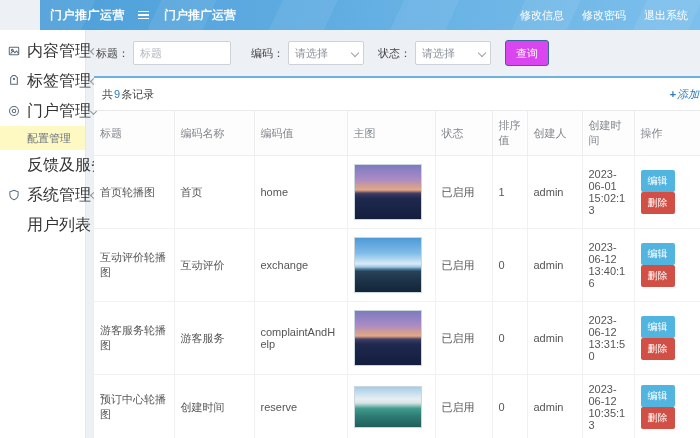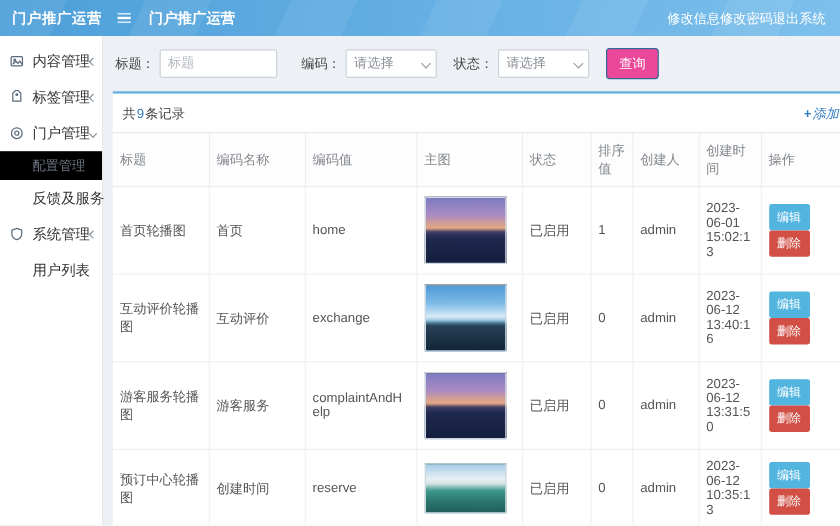--- a/index.html
+++ b/index.html
@@ -4,64 +4,65 @@
 <style>
   * { margin:0; padding:0; box-sizing:border-box; }
   html,body { width:700px; height:438px; overflow:hidden; background:#edf0f4;
     font-family:"Liberation Sans","DejaVu Sans",sans-serif; }
 
   
   .topbar { height:30px; display:flex; align-items:center; color:#fff;
     background:
       repeating-linear-gradient(115deg, rgba(255,255,255,0.07) 0 50px, rgba(255,255,255,0) 50px 110px),
       linear-gradient(100deg,#4d9fd9 0%,#61ade2 45%,#7dc0ec 100%);
+    margin-left: 40px;
   }
   .brand { width:86px; padding-left:10px; font-size:12px; font-weight:bold; letter-spacing:0.5px; }
   .hamburger { width:26px; height:30px; display:flex; flex-direction:column; justify-content:center;
     align-items:center; gap:2px; cursor:pointer; margin-left:4px; }
   .hamburger i { display:block; width:11px; height:1.5px; background:#fff; }
   .welcome { font-size:12px; font-weight:600; margin-left:8px; }
-  .top-links { margin-left:auto; display:flex; padding-right:12px; }
+  .top-links { margin-left:auto; display:flex; gap:18px; padding-right:12px; }
   .top-links a { color:#fff; font-size:11px; text-decoration:none; cursor:pointer; }
 
   
   .layout { display:flex; height:408px; }
 
   
   .sidebar { width:86px; background:#fff; border-right:1px solid #e3e6ea; padding-top:6px; flex-shrink:0; }
   .side-item { height:30px; display:flex; align-items:center; padding:0 6px 0 8px;
-    font-size:12px; color:#333; cursor:pointer; }
+    font-size:16px; color:#333; cursor:pointer; }
   .side-item .ic { width:14px; height:12px; margin-right:5px; display:inline-flex; align-items:center; flex-shrink:0; }
   .side-item .lbl { flex:1; white-space:nowrap; }
   .chev { width:5px; height:5px; border-right:1px solid #8a949e; border-bottom:1px solid #8a949e;
     flex-shrink:0; margin-right:2px; }
   .chev.left { transform:rotate(135deg); }
   .chev.down { transform:rotate(45deg); }
-  .submenu { background:#000000; }
+  .submenu { background:#fef9c3; }
   .sub-item { height:24px; display:flex; align-items:center; padding-left:27px;
     font-size:11px; color:#6b7480; cursor:pointer; white-space:nowrap; }
   .sub-item.active { color:#2b8ce0; }
   .no-icon { padding-left:27px; }
 
   
   .content { flex:1; padding:6px 8px 0 8px; display:flex; flex-direction:column; }
 
   .searchbar { display:flex; align-items:center; margin:4px 0 10px 2px; }
   .searchbar label { font-size:11px; color:#444; margin-right:4px; white-space:nowrap; }
   .searchbar input[type=text] { width:98px; height:24px; border:1px solid #ccd2d8; border-radius:2px;
     padding:0 6px; font-size:11px; color:#333; background:#fff; }
   .searchbar input::placeholder { color:#b3b9bf; }
   .sel-wrap { position:relative; margin-right:14px; }
   .sel-wrap select { width:76px; height:24px; border:1px solid #ccd2d8; border-radius:2px;
     font-size:11px; color:#8a9099; background:#fff; padding:0 16px 0 6px;
     appearance:none; -webkit-appearance:none; }
   .sel-wrap::after { content:""; position:absolute; right:6px; top:9px; width:5px; height:5px;
     border-right:1px solid #9aa0a6; border-bottom:1px solid #9aa0a6; transform:rotate(45deg); pointer-events:none; }
   .gap { width:20px; }
-  .btn-query { height:26px; padding:0 10px; background:#ec4899; color:#fff; border:1px solid #36679a;
+  .btn-query { height:26px; padding:0 10px; background:#d946ef; color:#fff; border:1px solid #36679a;
     border-radius:3px; font-size:11px; cursor:pointer; }
 
   
   .panel { background:#fff; border-top:2px solid #6cb1e0; flex:1;
     box-shadow:0 1px 1px rgba(0,0,0,0.05); }
   .panel-head { display:flex; align-items:center; justify-content:space-between; padding:9px 10px 8px 8px; }
   .records { font-size:11px; color:#444; }
   .records .count { color:#2d7bbf; padding:0 1px; }
   .add-link { font-size:11px; color:#2d7bbf; text-decoration:none; cursor:pointer;font-style:italic; }
   .add-link .plus { font-weight:bold; margin-right:1px; }

